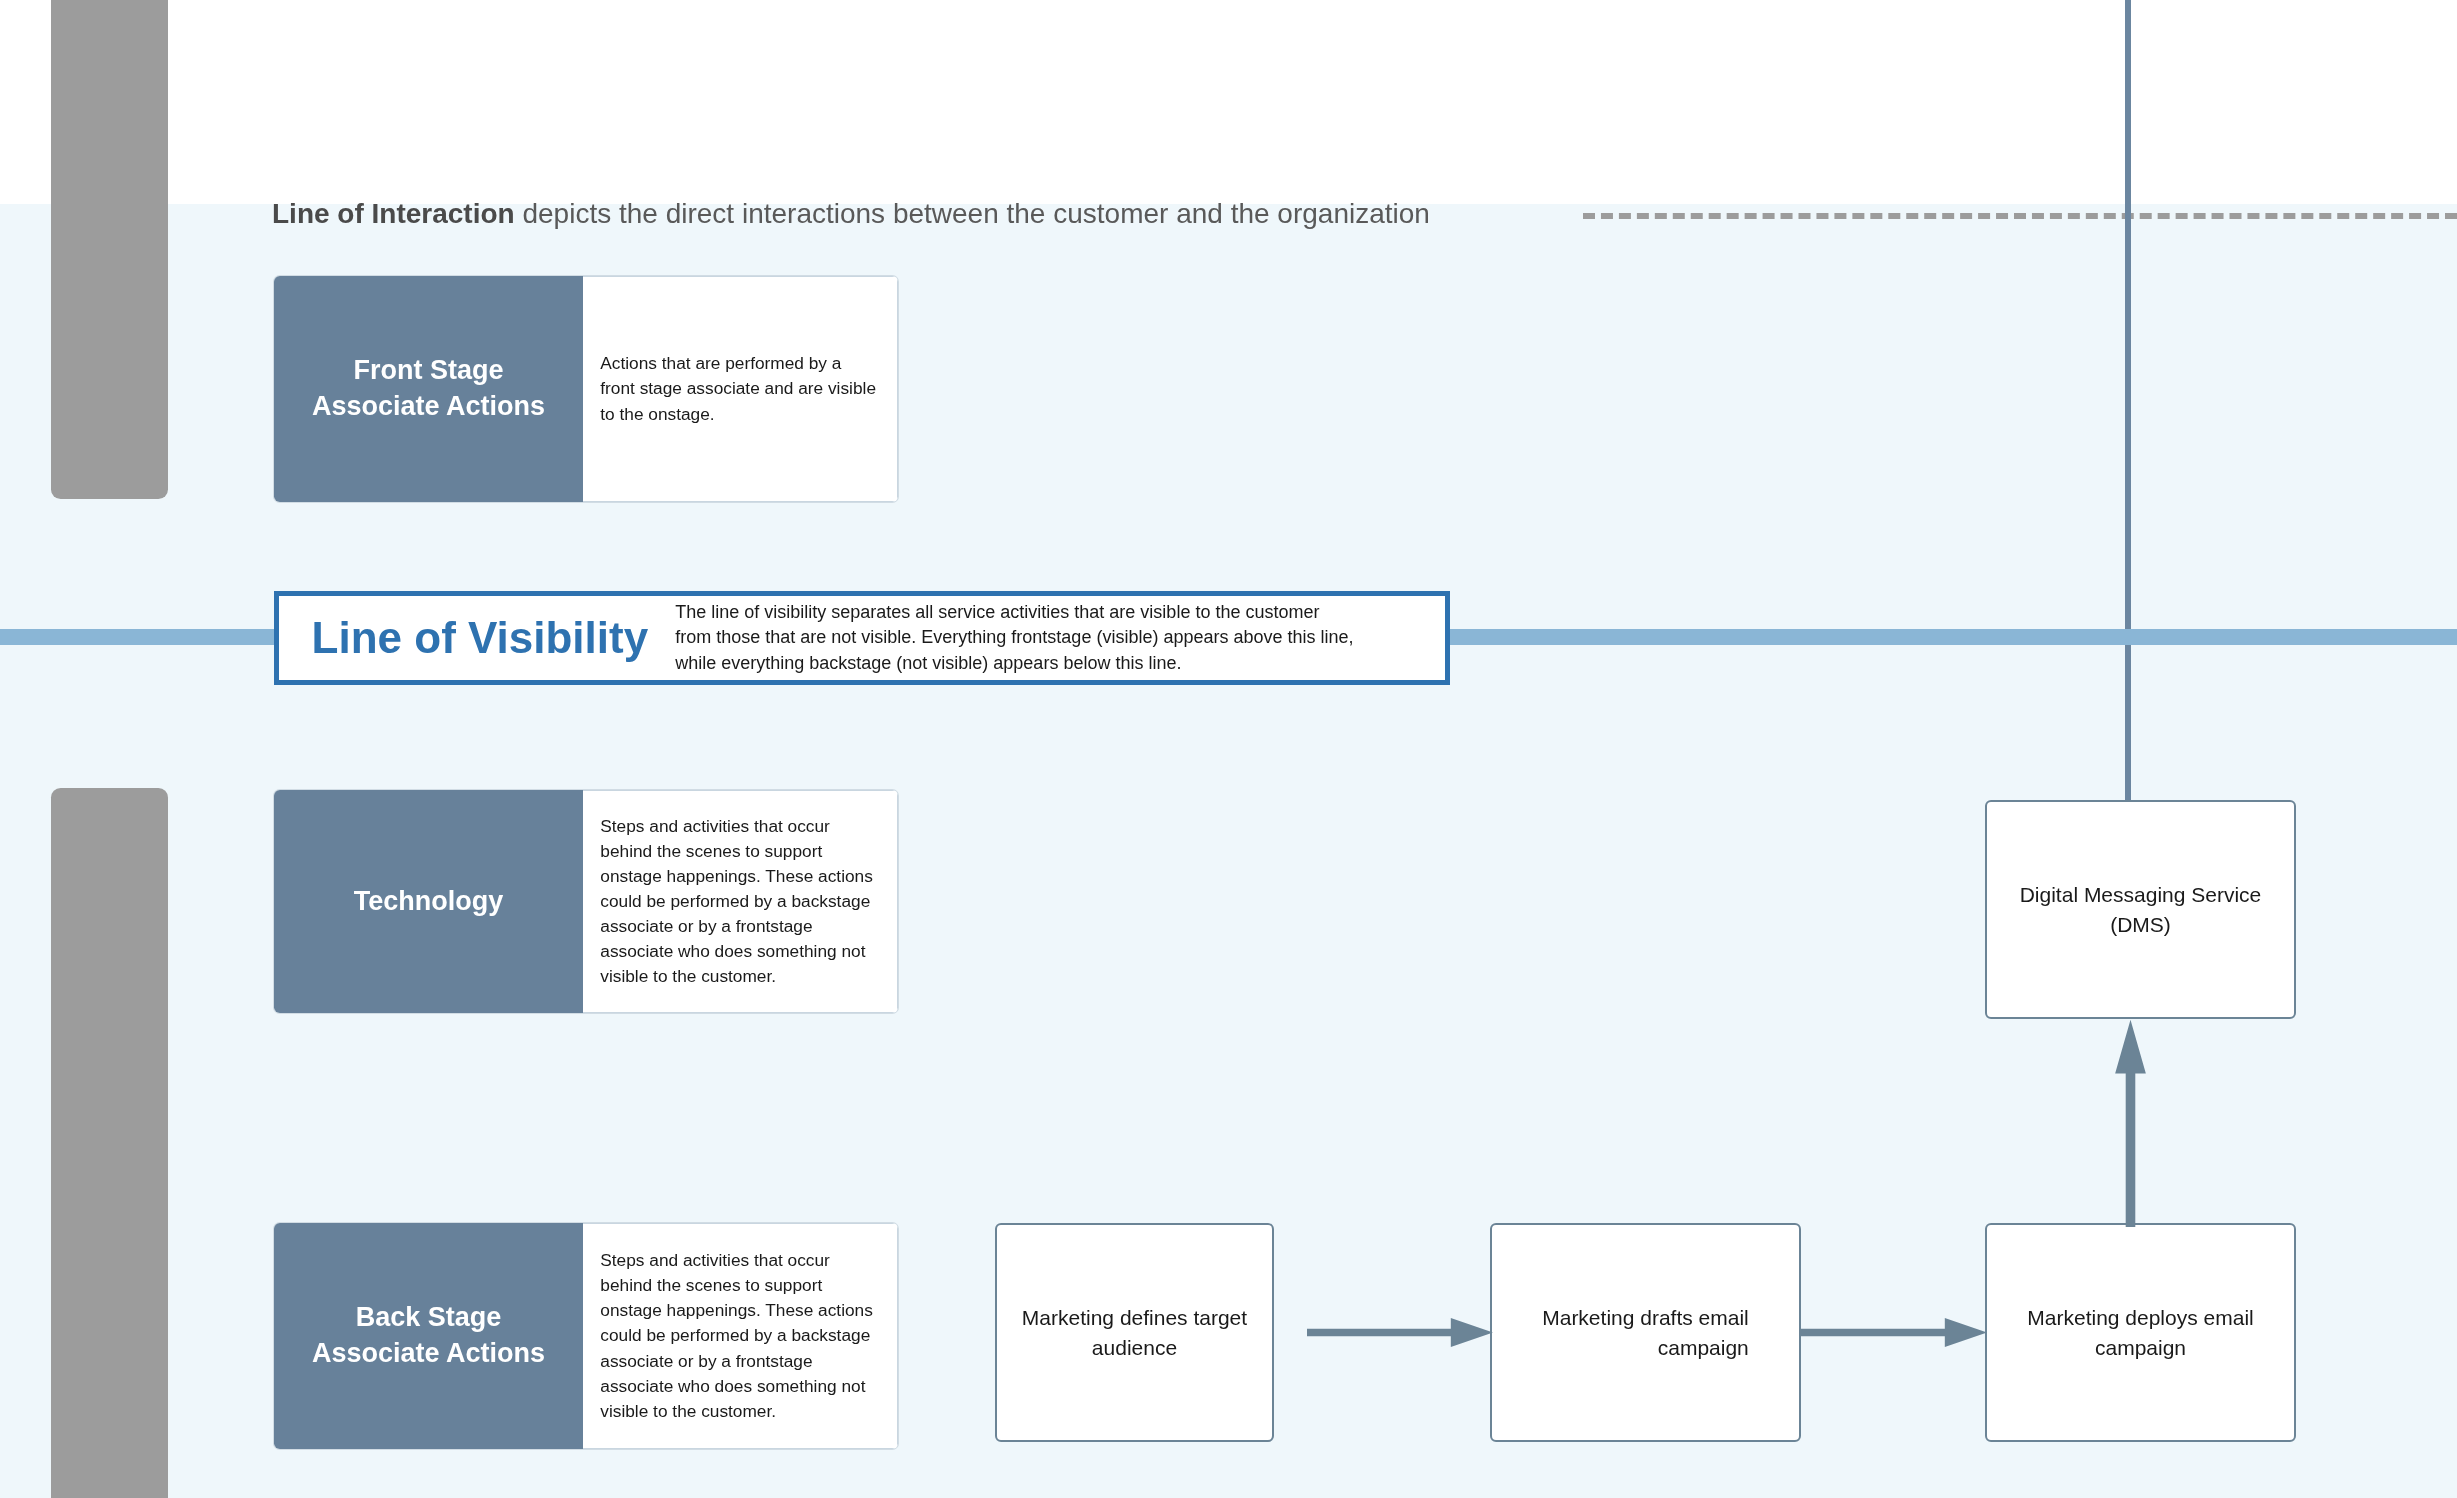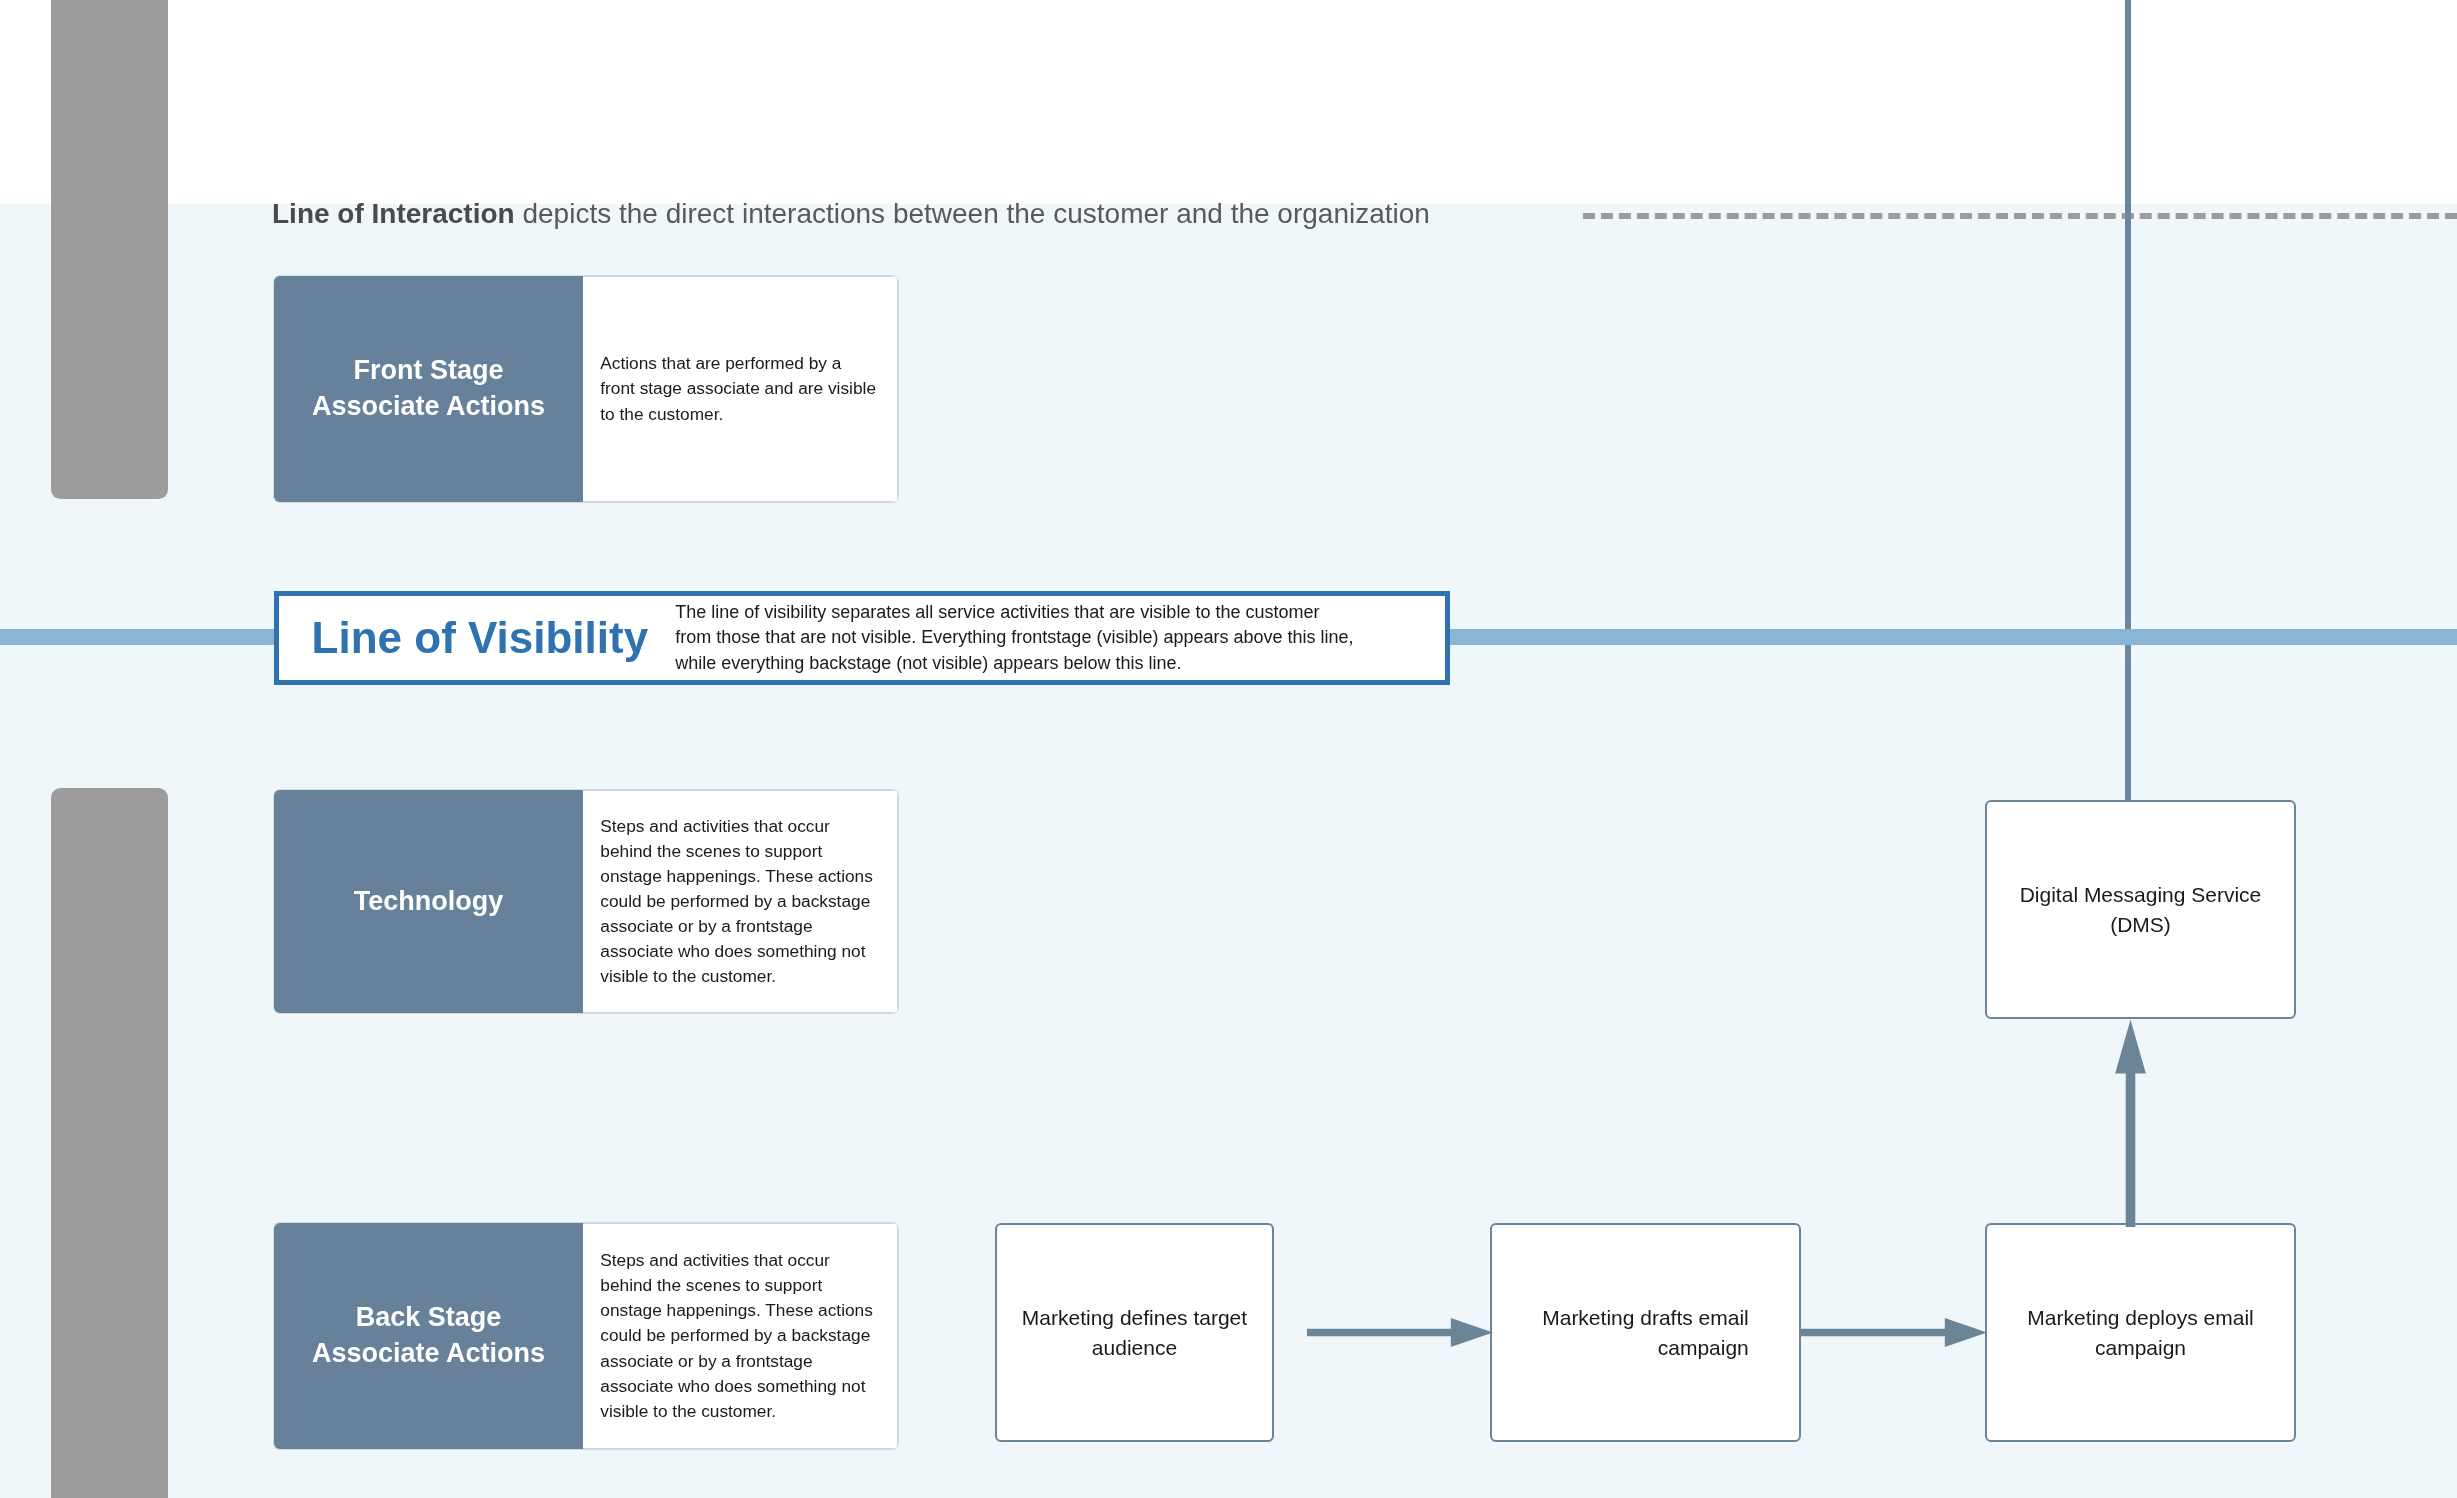--- a/index.html
+++ b/index.html
@@ -228,21 +228,21 @@
     <div class="lov-desc">The line of visibility separates all service activities that are visible to the customer from those that are not visible. Everything frontstage (visible) appears above this line, while everything backstage (not visible) appears below this line.</div>
   </div>
 
   <div class="role-card card-frontstage">
     <div class="role-label">
       <span>
         <span>Front Stage</span><br>
         <span>Associate Actions</span>
       </span>
     </div>
-    <div class="role-desc">Actions that are performed by a front stage associate and are visible to the customer.</div>
+    <div class="role-desc">Actions that are performed by a front stage associate and are visible to the onstage.</div>
   </div>
 
   <div class="role-card card-technology">
     <div class="role-label">
       <span>Technology</span>
     </div>
     <div class="role-desc">Steps and activities that occur behind the scenes to support onstage happenings. These actions could be performed by a backstage associate or by a frontstage associate who does something not visible to the customer.</div>
   </div>
 
   <div class="role-card card-backstage">

